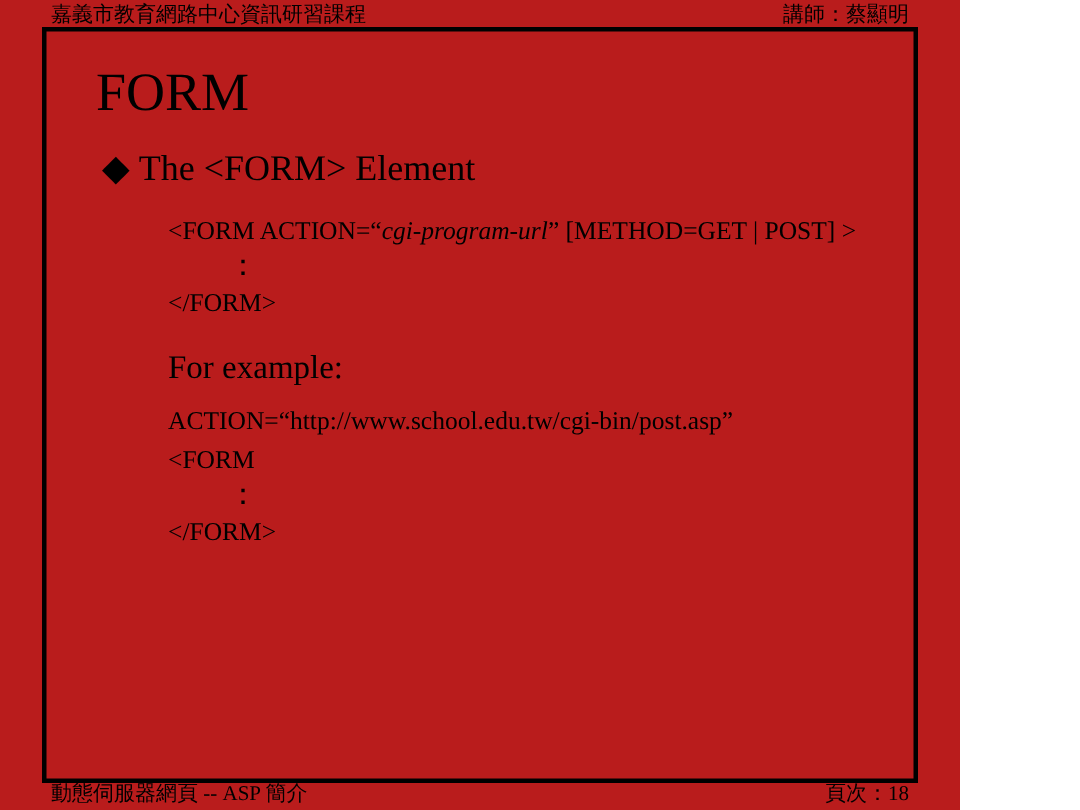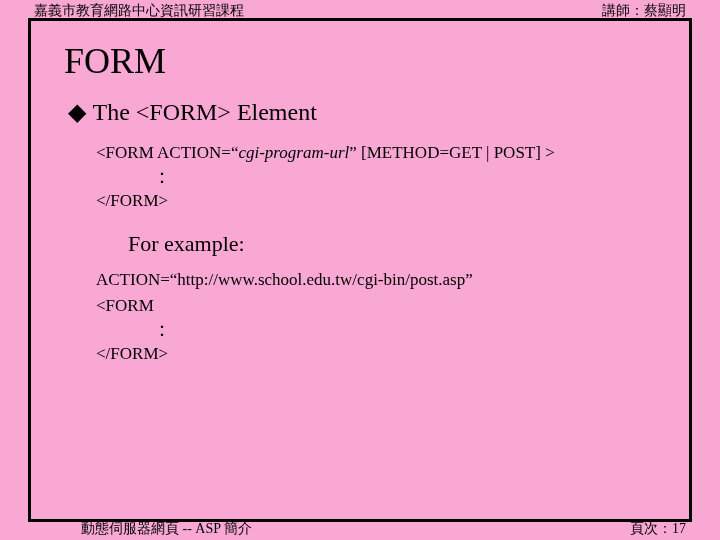--- a/index.html
+++ b/index.html
@@ -2,25 +2,25 @@
 <html><head>
 <meta charset="utf-8">
 <style>
   body {
     margin: 0;
     padding: 0;
     background: #fff;
     font-family: "Times New Roman", serif;
   }
   .slide {
-    width: 720px;
+    width: 640px;
     height: 540px;
     box-sizing: border-box;
     position: relative;
-    background: #f9a8d4;
+    background: #b91c1c;
   }
   .frame {
     position: absolute;
     top: 18px;
     left: 28px;
     right: 28px;
     bottom: 18px;
     border: 3px solid #000;
     box-sizing: border-box;
   }
@@ -36,21 +36,20 @@
   }
   .footer {
     position: absolute;
     bottom: 2px;
     left: 34px;
     right: 34px;
     display: flex;
     justify-content: space-between;
     font-family: "PMingLiU", "MingLiU", "SimSun", serif;
     font-size: 14px;
-    margin-left: 47px;
   }
   .content {
     position: absolute;
     top: 18px;
     left: 28px;
     right: 28px;
     bottom: 18px;
     padding: 22px 24px 20px 24px;
     box-sizing: border-box;
   }
@@ -65,35 +64,35 @@
     margin: 12px 0 14px 16px;
     font-family: "Times New Roman", serif;
   }
   .bullet .diamond {
     font-family: Arial, sans-serif;
     margin-right: 6px;
   }
   .code-block {
     font-size: 17px;
     font-family: "Times New Roman", serif;
-    margin-left: 44px;
+    margin-left: 60px;
     line-height: 1.55;
   }
   .code-block .italic {
     font-style: italic;
   }
   .vdots {
     font-size: 20px;
     margin-left: 100px;
     line-height: 1;
     height: 22px;
   }
   .example-label {
     font-size: 22px;
-    margin: 16px 0 10px 76px;
+    margin: 16px 0 10px 60px;
     font-family: "Times New Roman", serif;
   }
 </style>
 </head>
 <body>
 
 <div class="slide">
   <div class="header">
     <span>嘉義市教育網路中心資訊研習課程</span>
     <span>講師：蔡顯明</span>
@@ -125,15 +124,15 @@
       <div>&lt;FORM</div>
     </div>
     <div class="vdots">：</div>
     <div class="code-block">
       <span>&lt;/FORM&gt;</span>
     </div>
   </div>
 
   <div class="footer">
     <span>動態伺服器網頁 -- ASP 簡介</span>
-    <span><span>頁次：</span><span>17</span></span>
+    <span><span>頁次：</span><span>18</span></span>
   </div>
 </div>
 
 </body></html>

